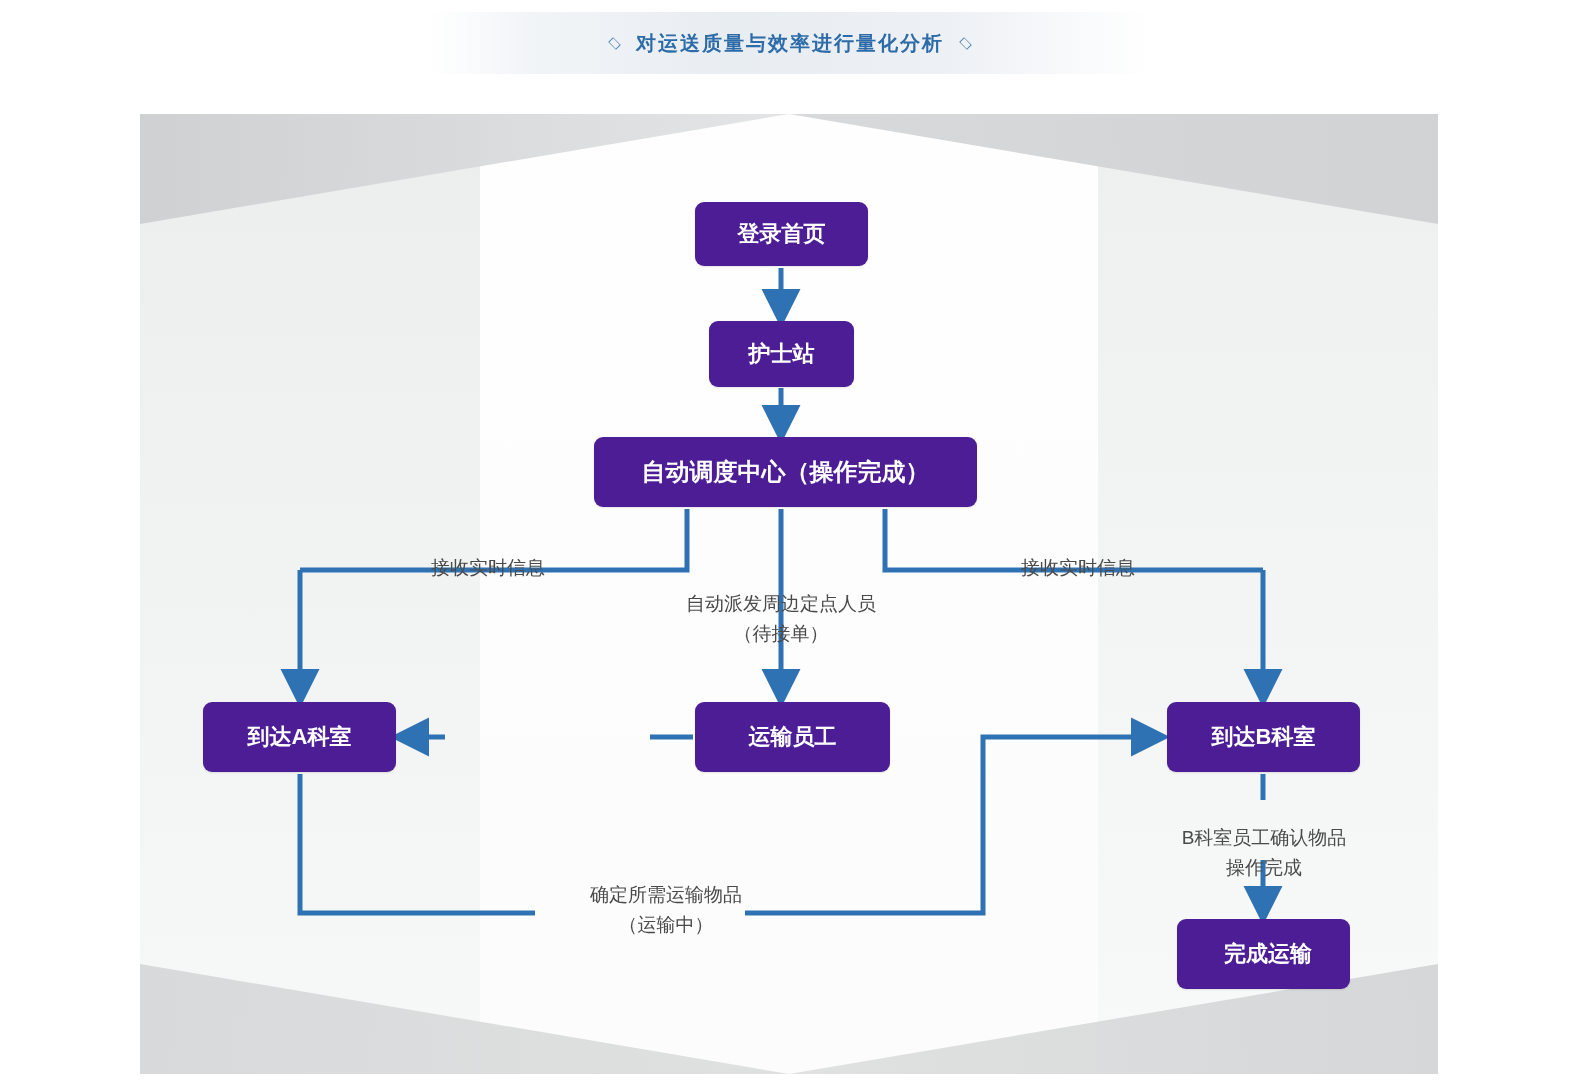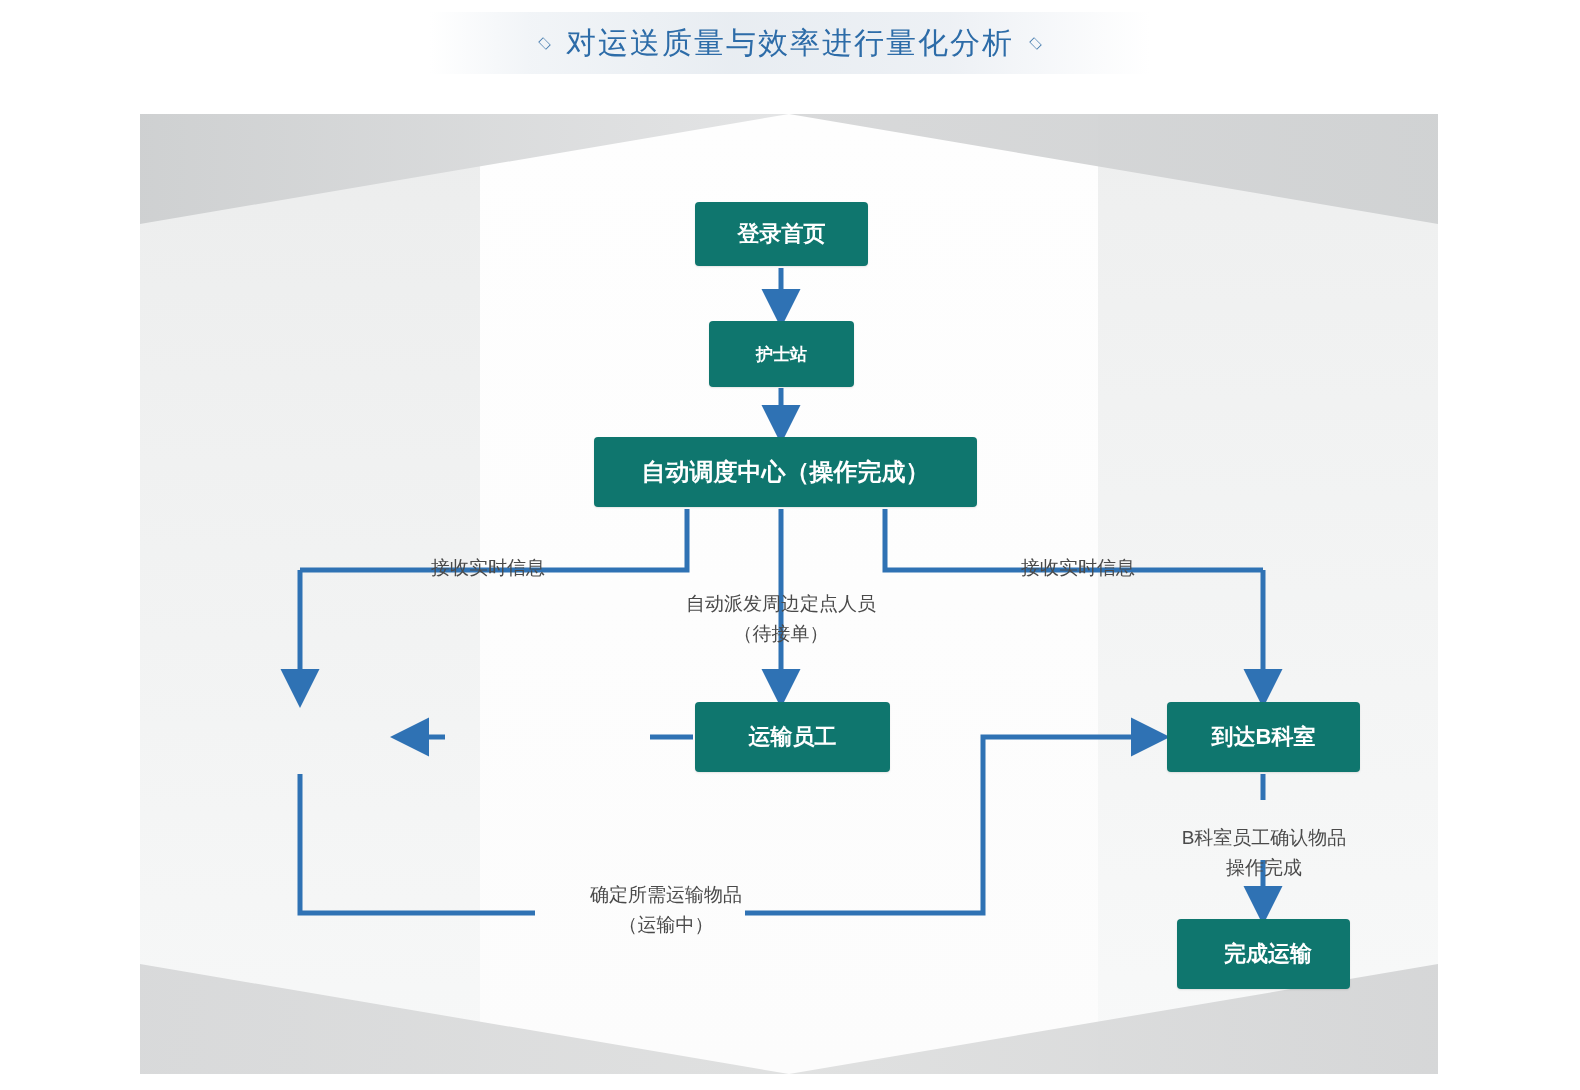--- a/index.html
+++ b/index.html
@@ -16,40 +16,40 @@
     position:absolute;left:430px;top:12px;width:720px;height:62px;
     display:flex;align-items:center;justify-content:center;
     background:linear-gradient(90deg,
         rgba(244,246,248,0) 0%,
         rgba(237,241,245,.75) 14%,
         rgba(231,236,241,.95) 42%,
         rgba(234,238,243,.85) 72%,
         rgba(246,248,250,0) 100%);
   }
   .title-text{
-    font-size:30px;font-weight:normal;color:#2d6ca8;letter-spacing:2px;
+    font-size:20px;font-weight:bold;color:#2d6ca8;letter-spacing:2px;
     white-space:nowrap;
   }
   .diamond{
     display:inline-block;width:9px;height:9px;margin:0 16px;
     border:1.6px solid #4a7fb0;transform:rotate(45deg) scaleY(.62);
     vertical-align:middle;background:transparent;
   }
 
   
   .panel{position:absolute;left:140px;top:114px;width:1298px;height:960px;}
   .panel svg{display:block;}
 
   
   .diagram{position:absolute;left:0;top:0;width:1580px;height:1090px;pointer-events:none;}
   .diagram svg{display:block;}
 
   .nodebox{
     position:absolute;box-sizing:border-box;
-    background:#0f766e;border-radius:4px;
+    background:#4c1d95;border-radius:9px;
     display:flex;align-items:center;justify-content:center;
     color:#ffffff;font-weight:bold;white-space:nowrap;
     box-shadow:0 1px 2px rgba(0,0,0,.10);
   }
   .edgelabel{
     position:absolute;color:#4a4a4a;font-size:19px;line-height:30px;
     text-align:center;white-space:nowrap;
   }
 </style>
 </head>
@@ -133,24 +133,25 @@
         <path d="M745,913 L983,913 L983,737 L1150,737" marker-end="url(#ah)"></path>
 
         <path d="M1263,774 L1263,800"></path>
         <path d="M1263,860 L1263,905" marker-end="url(#ah)"></path>
       </g>
     </svg>
   </div>
 
   <div class="nodebox" style="left:695px;top:202px;width:173px;height:64px;font-size:22px;">登录首页</div>
 
-  <div class="nodebox" style="left:709px;top:321px;width:145px;height:66px;font-size:17px;">护士站</div>
+  <div class="nodebox" style="left:709px;top:321px;width:145px;height:66px;font-size:22px;">护士站</div>
 
   <div class="nodebox" style="left:594px;top:437px;width:383px;height:70px;font-size:24px;">自动调度中心（操作完成）</div>
 
+  <div class="nodebox" style="left:203px;top:702px;width:193px;height:70px;font-size:22px;">到达A科室</div>
 
   <div class="nodebox" style="left:695px;top:702px;width:195px;height:70px;font-size:22px;">运输员工</div>
 
   <div class="nodebox" style="left:1167px;top:702px;width:193px;height:70px;font-size:22px;text-align:right;">到达B科室</div>
 
   <div class="nodebox" style="left:1177px;top:919px;width:173px;height:70px;font-size:22px;padding-left:9px;">完成运输</div>
 
   <div class="edgelabel" style="left:410px;top:553px;width:156px;">
     <div>接收实时信息</div>
   </div>

